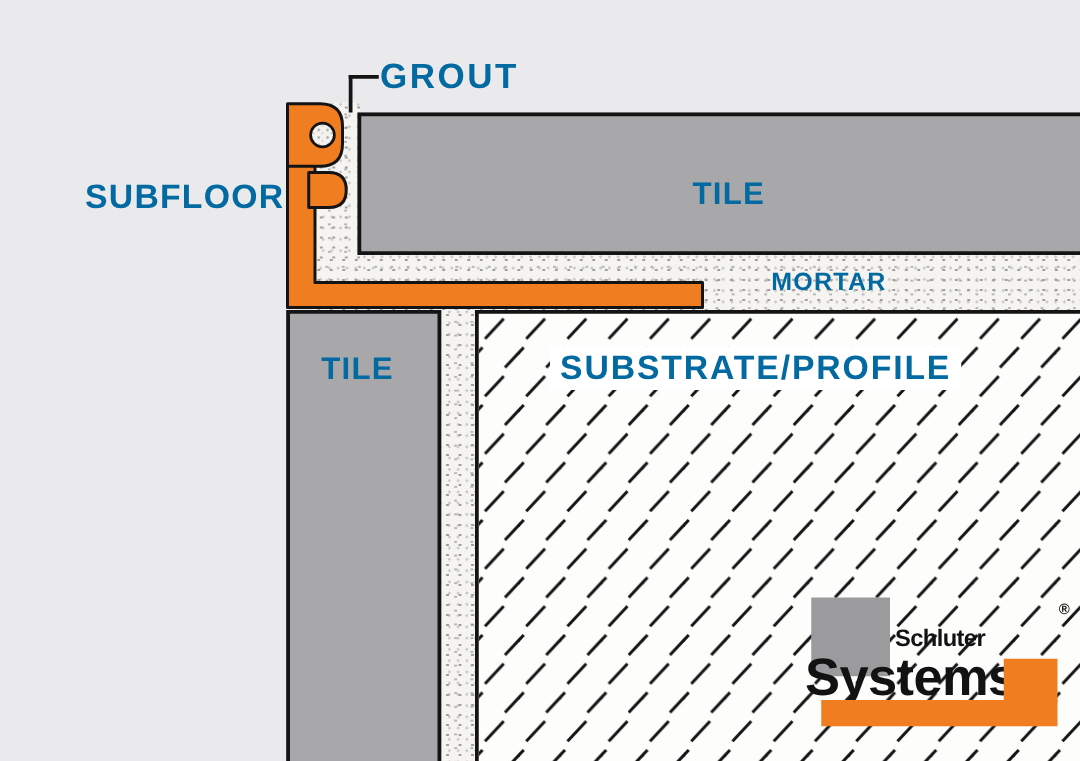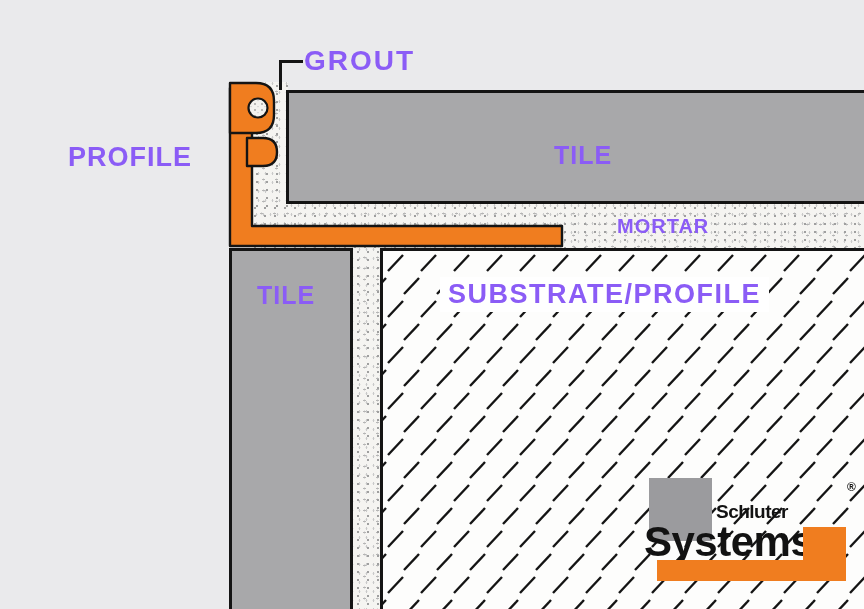--- a/index.html
+++ b/index.html
@@ -44,21 +44,21 @@
     fill:var(--orange,#f07d1f);
     stroke:var(--outline,#141414);
     stroke-width:2.4; stroke-linejoin:round;
   }
 
   .leader { background:var(--outline,#141414); }
   #leader-v { left:279px; top:60px; width:3px;  height:30px; }
   #leader-h { left:279px; top:60px; width:24px; height:3px;  }
 
   .label {
-    position:absolute; font-weight:700; color:#8b5cf6;
+    position:absolute; font-weight:700; color:#0369a1;
     letter-spacing:1px; white-space:nowrap; line-height:1.15;
   }
   #lbl-grout     { left:304px; top:45px;  font-size:28px; letter-spacing:2px; }
   #lbl-profile   { left:68px;  top:142px; font-size:27px; }
   #lbl-tile-top  { left:554px; top:141px; font-size:25px; }
   #lbl-mortar    { left:617px; top:215px; font-size:20px; }
   #lbl-substrate { left:440px; top:277px; font-size:27px; letter-spacing:1.5px;
                    background:#ffffff; padding:2px 8px; }
   #lbl-tile-left { left:257px; top:281px; font-size:25px; }
 
@@ -110,21 +110,21 @@
     <path class="orange-part" d="M5,10 H27 V148 H337 V168 H5 Z"></path>
     <path class="orange-part" d="M5,5 H31 Q49,5 49,23 V37 Q49,55 31,55 H5 Z"></path>
     <circle cx="33" cy="30" r="9.5" fill="url(#stip)" stroke="#141414" stroke-width="2.2"></circle>
     <path class="orange-part" d="M22,60 H38 Q52,60 52,74 Q52,88 38,88 H22 Z"></path>
   </svg>
 
   <div class="abs leader" id="leader-v"></div>
   <div class="abs leader" id="leader-h"></div>
 
   <div class="label" id="lbl-grout">GROUT</div>
-  <div class="label" id="lbl-profile">PROFILE</div>
+  <div class="label" id="lbl-profile">SUBFLOOR</div>
   <div class="label" id="lbl-tile-top">TILE</div>
   <div class="label" id="lbl-mortar">MORTAR</div>
   <div class="label" id="lbl-substrate">SUBSTRATE/PROFILE</div>
   <div class="label" id="lbl-tile-left">TILE</div>
 
   <div>
     <div class="abs" id="logo-square"></div>
     <div class="logo-text" id="logo-line1">Schluter</div>
     <div class="abs" id="logo-reg">®</div>
     <div class="logo-text" id="logo-line2">Systems</div>

